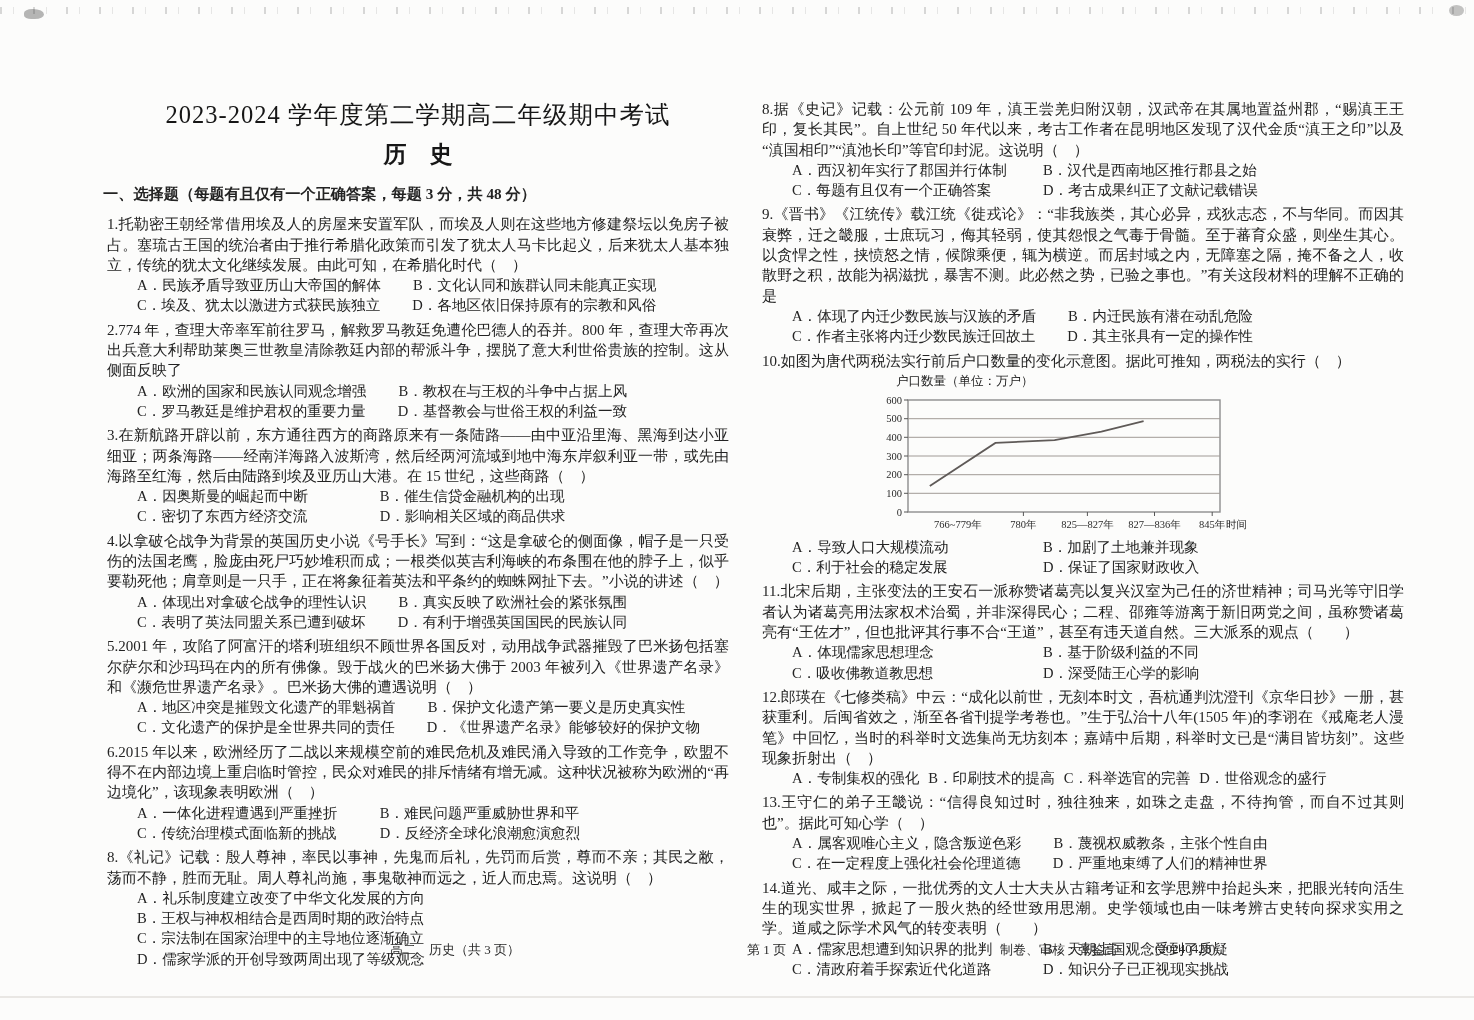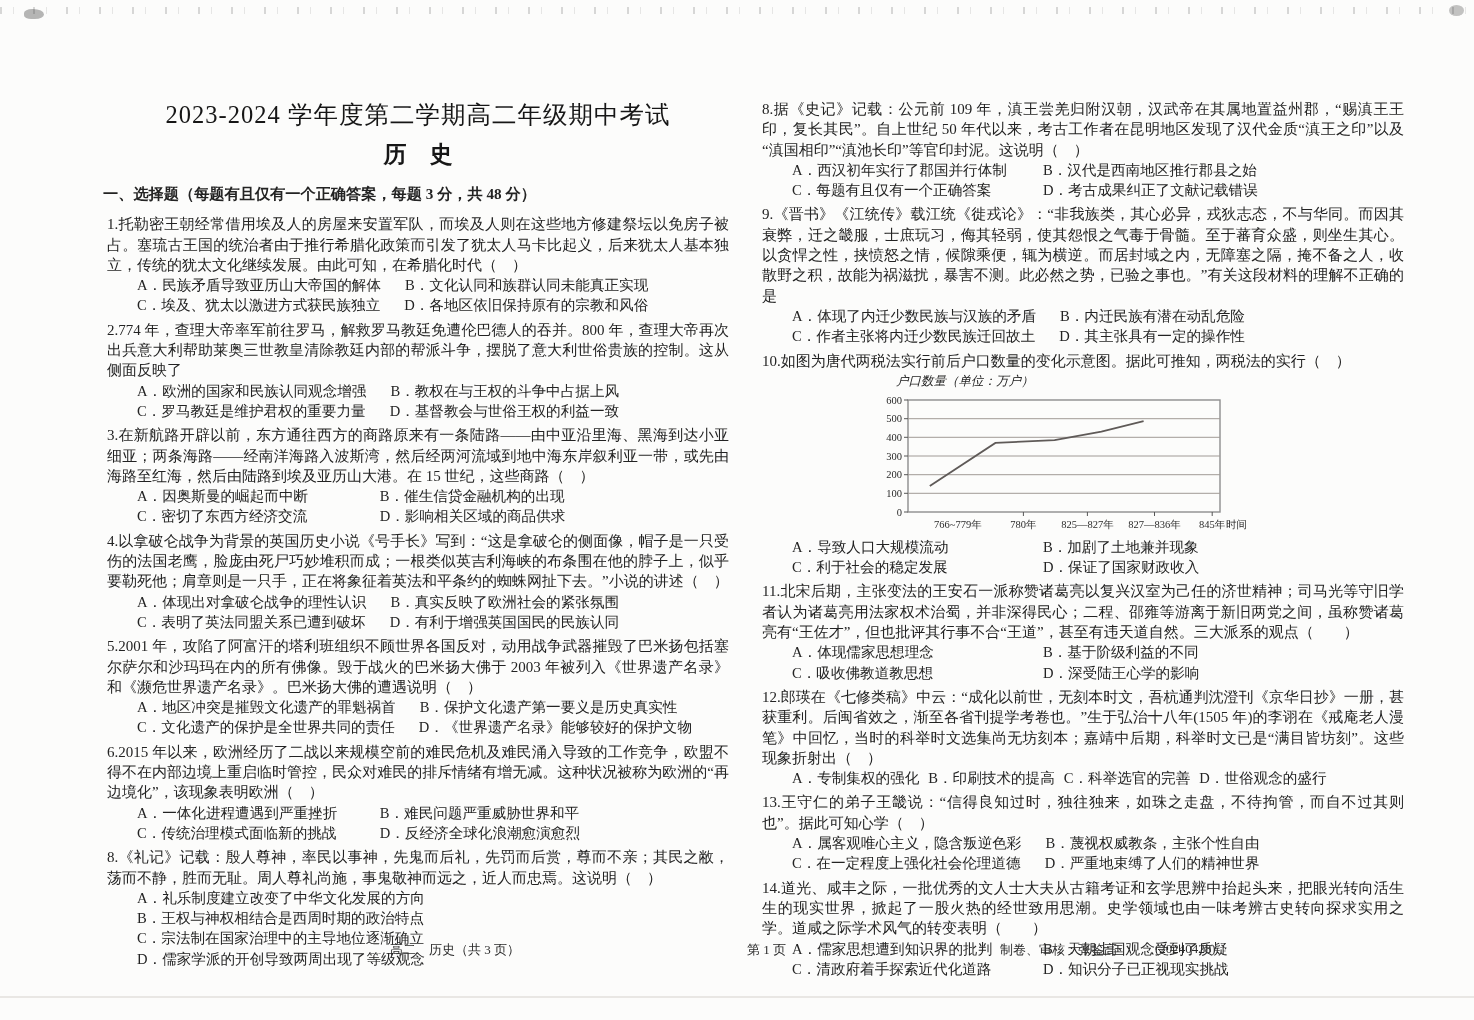--- a/index.html
+++ b/index.html
@@ -22,25 +22,25 @@
 
   h1.exam-title{margin:0;text-align:center;font-size:24.5px;line-height:30px;font-weight:normal;letter-spacing:1px;color:#161616;}
   h2.subject-title{margin:8px 0 12px 0;text-align:center;font-size:23px;line-height:34px;font-weight:bold;color:#161616;}
   .section-header{margin:0 0 10px 0;font-weight:bold;font-size:15.2px;}
 
   .q{margin:4px;}
   .q p.stem{margin:0;}
   .opts{padding-left:30px;font-size:14.6px;}
   .opt-row{display:flex;}
   .opt{white-space:nowrap;}
-  .opt.o1{flex:0 0 41%;min-width:max-content;box-sizing:border-box;padding-right:24px;}
+  .opt.o1{flex:0 0 41%;min-width:max-content;box-sizing:border-box;padding-right:32px;}
   .opts.inline .opt{margin-right:9px;}
 
   .chart{width:420px;margin:3px 0 2px 112px;}
-  .chart-title{font-size:12.5px;line-height:15px;margin:0 0 1px 22px;color:#222;font-style:italic;}
+  .chart-title{font-size:12.5px;line-height:15px;margin:0 0 1px 22px;color:#222;}
   .chart svg{display:block;}
   .chart svg text{font-family:"Liberation Serif","DejaVu Serif",serif;}
 
   .footer{position:absolute;top:941px;left:0;width:100%;font-size:13px;color:#2b2b2b;}
   .footer .f-left{position:absolute;left:390px;top:0;}
   .footer .f-center{position:absolute;left:747px;top:0;}
   .footer .f-right{position:absolute;left:1000px;top:0;display:flex;gap:38px;}
 </style>
 </head>
 <body>

